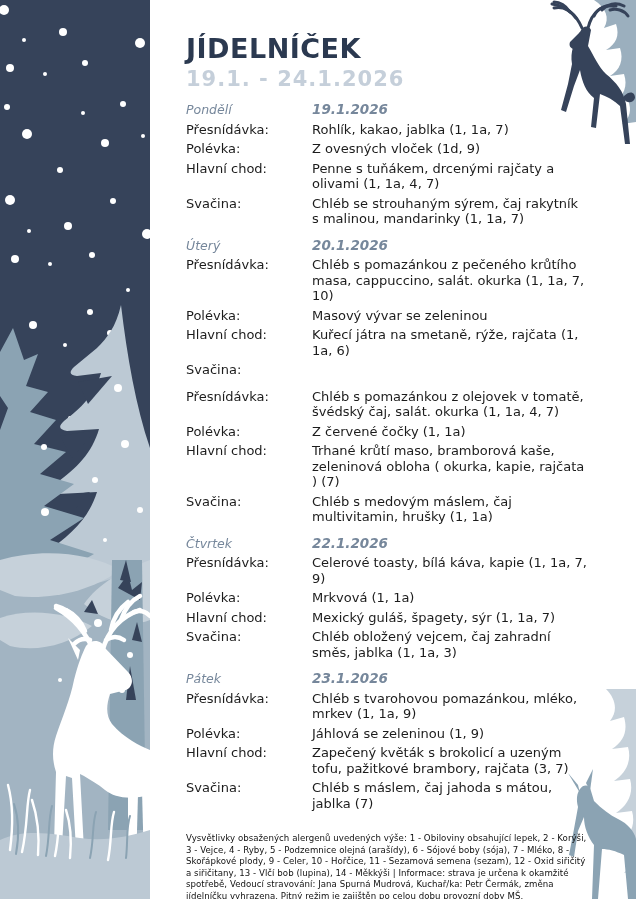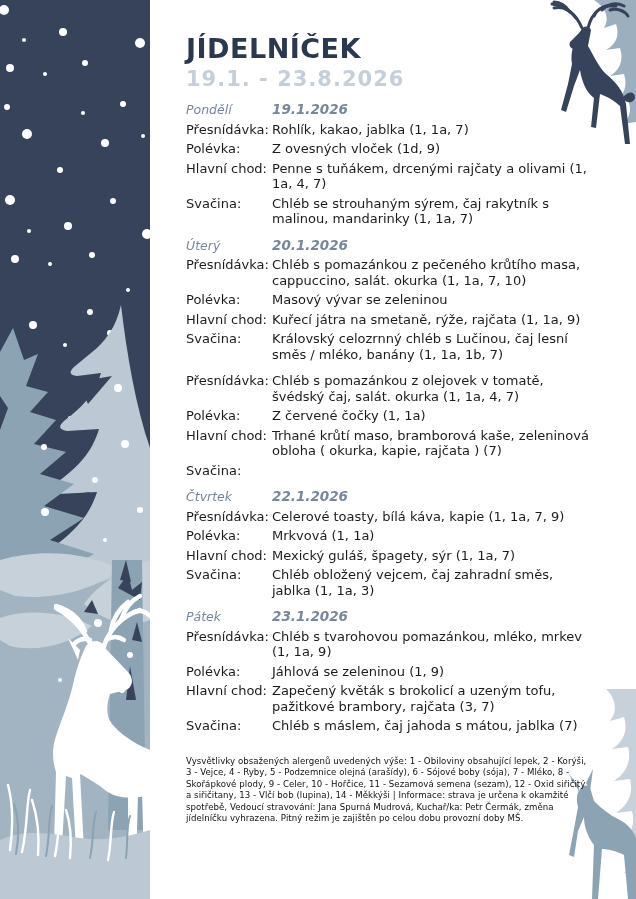--- a/index.html
+++ b/index.html
@@ -10,21 +10,21 @@
   .deco-left { position:absolute; left:0; top:0; }
   .deco-top-right { position:absolute; right:0; top:0; }
   .deco-bottom-right { position:absolute; right:0; bottom:0; }
 
   .content { position:absolute; left:186px; top:33px; width:403px; }
 
   .title { font-size:27px; font-weight:bold; color:#2B3950; letter-spacing:0.5px; line-height:1.15; }
   .subtitle { font-size:21px; font-weight:bold; color:#C5CFDA; letter-spacing:1px; margin-top:3px; }
 
   .day { margin-top:11px; }
-  .row { display:grid; grid-template-columns:86px 1fr; column-gap:0; }
+  .row { display:grid; grid-template-columns:86px 1fr; column-gap:0;gap:40px; }
   .day-head { margin-bottom:4px; }
   .day-name { font-size:12.5px; font-style:italic; color:#76879B; line-height:15.5px; }
   .day-date { font-size:13.5px; font-style:italic; color:#76879B; line-height:15.5px;font-weight:bold; }
   .meal { margin-top:4px; }
   .meal-label { font-size:13px; color:#1C1C1C; line-height:15.5px; }
   .meal-value { font-size:13px; color:#1C1C1C; line-height:15.5px; }
 
   .footnote { margin-top:22px; width:405px; font-size:8.6px; font-weight:normal;
               color:#111; line-height:1.34; letter-spacing:0.05px; }
 </style>
@@ -189,21 +189,21 @@
       <path d="M20,94 L27,80 L24,102 Z"></path>
       <path d="M14,100 C18,94 24,96 25,102 L28,112 C36,120 44,126 52,130
            C62,135 68,142 70,150 L70,210 L62,210 L58,166 C50,162 42,160 36,160
            L32,210 L26,210 L28,156 C22,148 18,138 18,128
            L12,142 L8,168 L3,166 L8,140 L12,118 C10,110 11,104 14,100 Z"></path>
     </g>
   </svg>
 
   <div class="content">
     <div class="title">JÍDELNÍČEK</div>
-    <div class="subtitle">19.1. - 23.8.2026</div>
+    <div class="subtitle">19.1. - 24.1.2026</div>
 
     <section class="day">
       <div class="row day-head">
         <span class="day-name">Pondělí</span>
         <span class="day-date">19.1.2026</span>
       </div>
       <div class="row meal">
         <span class="meal-label">Přesnídávka:</span>
         <span class="meal-value">Rohlík, kakao, jablka (1, 1a, 7)</span>
       </div>
@@ -229,43 +229,43 @@
       <div class="row meal">
         <span class="meal-label">Přesnídávka:</span>
         <span class="meal-value">Chléb s pomazánkou z pečeného krůtího masa, cappuccino, salát. okurka (1, 1a, 7, 10)</span>
       </div>
       <div class="row meal">
         <span class="meal-label">Polévka:</span>
         <span class="meal-value">Masový vývar se zeleninou</span>
       </div>
       <div class="row meal">
         <span class="meal-label">Hlavní chod:</span>
-        <span class="meal-value">Kuřecí játra na smetaně, rýže, rajčata (1, 1a, 9)</span>
-      </div>
-      <div class="row meal">
-        <span class="meal-label">Svačina:</span>
-        <span class="meal-value">Královský celozrnný chléb s Lučinou, čaj lesní směs / mléko, banány (1, 1a, 1b, 7)</span>
+        <span class="meal-value">Kuřecí játra na smetaně, rýže, rajčata (1, 1a, 6)</span>
+      </div>
+      <div class="row meal">
+        <span class="meal-label">Svačina:</span>
       </div>
     </section>
 
     <section class="day">
       <div class="row meal">
         <span class="meal-label">Přesnídávka:</span>
         <span class="meal-value">Chléb s pomazánkou z olejovek v tomatě, švédský čaj, salát. okurka (1, 1a, 4, 7)</span>
       </div>
       <div class="row meal">
         <span class="meal-label">Polévka:</span>
         <span class="meal-value">Z červené čočky (1, 1a)</span>
       </div>
       <div class="row meal">
         <span class="meal-label">Hlavní chod:</span>
         <span class="meal-value">Trhané krůtí maso, bramborová kaše, zeleninová obloha ( okurka, kapie, rajčata ) (7)</span>
       </div>
       <div class="row meal">
         <span class="meal-label">Svačina:</span>
+        <span class="meal-value">Chléb s medovým máslem, čaj multivitamin, hrušky (1, 1a)</span>
       </div>
     </section>
 
     <section class="day">
       <div class="row day-head">
         <span class="day-name">Čtvrtek</span>
         <span class="day-date">22.1.2026</span>
       </div>
       <div class="row meal">
         <span class="meal-label">Přesnídávka:</span>

